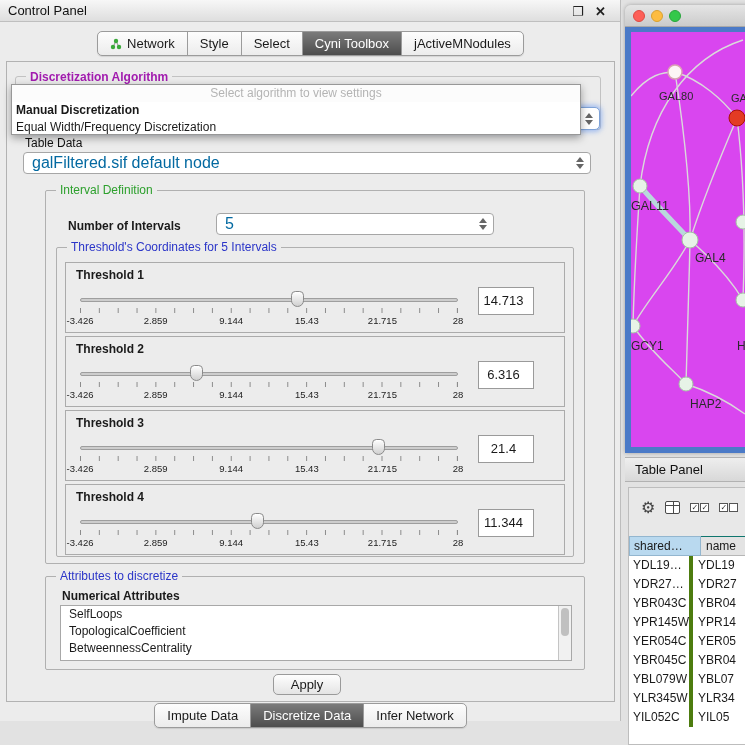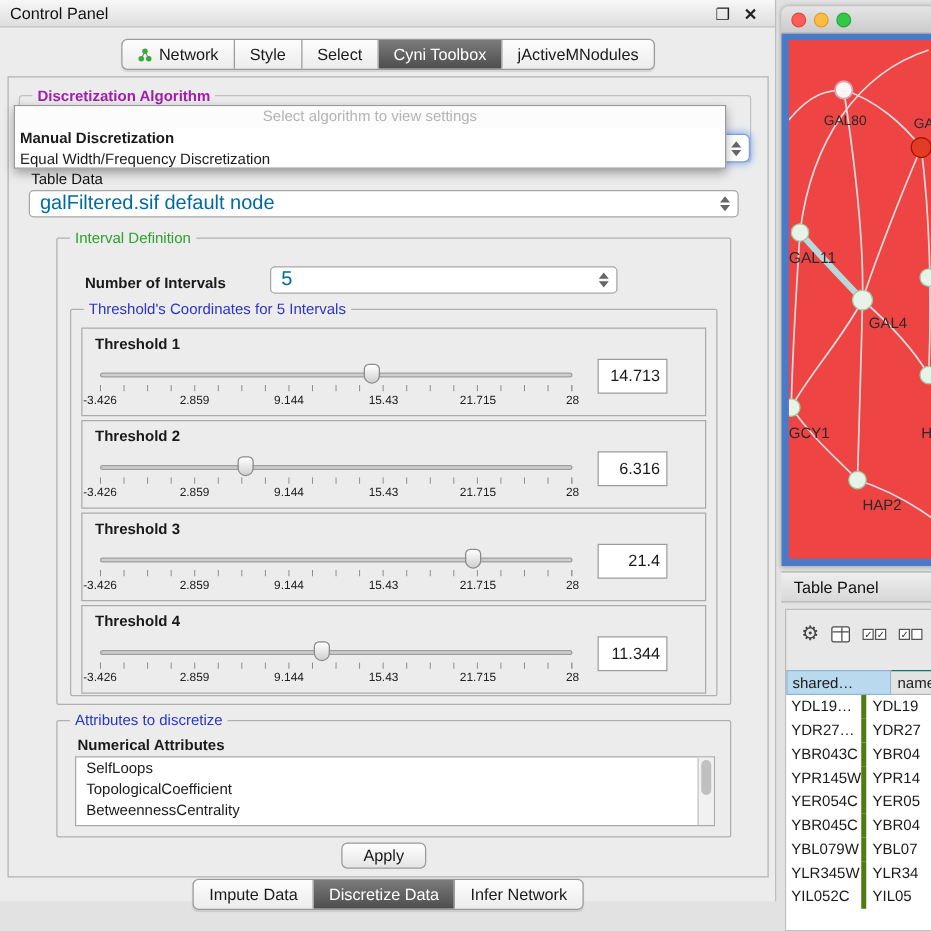--- a/index.html
+++ b/index.html
@@ -50,21 +50,21 @@
 .threshold-group{left:10px;top:56px;width:518px;height:310px}
 
 .tpanel{position:absolute;left:8px;width:500px;height:71px;border:1px solid #ababab;background:#ececec}
 .tlabel{position:absolute;left:10px;top:5px;font-weight:bold}
 .slider{position:absolute;left:14px;top:28px;width:378px;height:42px}
 .track{position:absolute;left:0;right:0;top:7px;height:4px;background:#cdcdcd;border:1px solid #9e9e9e;border-radius:2px}
 .thumb{position:absolute;top:0;width:13px;height:16px;margin-left:-7px;background:linear-gradient(#ffffff,#d0d0d0);border:1px solid #8a8a8a;border-radius:6px 6px 9px 9px;box-shadow:inset 0 1px 0 #fff}
 .ticks{position:absolute;left:0;right:0;top:17px;height:5px;background-image:linear-gradient(90deg,#8b8b8b 1px,transparent 1px);background-size:5% 100%;border-right:1px solid #8b8b8b}
 .ticklabels{position:absolute;left:0;right:0;top:24px;height:12px}
 .ticklabels span{position:absolute;transform:translateX(-50%);font-size:9.5px;color:#222;white-space:nowrap}
-.valuebox{position:absolute;right:30px;top:24px;width:56px;height:28px;background:#fff;border:1px solid #9a9a9a;font-size:13px;line-height:26px;text-align:right;padding-right:5px}
+.valuebox{position:absolute;right:30px;top:24px;width:56px;height:28px;background:#fff;border:1px solid #9a9a9a;font-size:13px;line-height:26px;text-align:center;padding-right:5px}
 
 
 .attr-group{left:38px;top:514px;width:540px;height:94px}
 .attr-label{position:absolute;left:16px;top:12px;font-weight:bold}
 .attr-list{position:absolute;left:14px;top:28px;width:512px;height:56px;background:#fff;border:1px solid #a8a8a8;overflow:hidden}
 .attr-item{height:17px;line-height:17px;padding-left:8px}
 .attr-sb{position:absolute;right:0;top:0;bottom:0;width:13px;background:#f1f1f1;border-left:1px solid #c4c4c4}
 .attr-sb i{position:absolute;left:2px;top:2px;width:8px;height:28px;background:#c0c0c0;border-radius:4px}
 
 .apply-btn{position:absolute;left:266px;top:612px;width:68px;height:21px;background:linear-gradient(#fefefe,#e4e4e4);border:1px solid #9a9a9a;border-radius:5px;font-size:13px;text-align:center;line-height:19px;cursor:default}
@@ -72,36 +72,36 @@
 .bottom-tabs{position:absolute;left:0;top:703px;width:621px;text-align:center}
 
 
 .network-window{position:absolute;left:625px;top:5px;width:124px;height:448px;border-top-left-radius:6px;overflow:hidden;background:#d6d6d6;box-shadow:0 0 4px rgba(0,0,0,.3)}
 .nw-titlebar{position:absolute;left:0;top:0;width:100%;height:22px;background:linear-gradient(#e5e5e5,#cbcbcb);border-bottom:1px solid #a9a9a9}
 .light{position:absolute;top:5px;width:12px;height:12px;border-radius:50%;cursor:default}
 .light.red{left:8px;background:#fd5f57;border:1px solid #dd4942}
 .light.yellow{left:26px;background:#fdbc40;border:1px solid #d8a030}
 .light.green{left:44px;background:#34c84a;border:1px solid #28a53c}
 .nw-frame{position:absolute;left:0;top:22px;right:0;bottom:0;background:#4b7ac7;padding:5px 0 6px 6px}
-.nw-canvas{width:114px;height:100%;background:#ef4444;overflow:hidden}
+.nw-canvas{width:114px;height:100%;background:#d946ef;overflow:hidden}
 .nw-canvas text{fill:#2a2a2a}
 
 .tp-header{position:absolute;left:625px;top:457px;width:120px;height:25px;background:linear-gradient(#eeeeee,#d8d8d8);border-top:1px solid #b2b2b2;border-bottom:1px solid #b2b2b2}
 .tp-header span{position:absolute;left:10px;line-height:24px;font-size:13px;color:#111}
 
 .table-area{position:absolute;left:628px;top:487px;width:117px;height:258px;background:#e8e8e8;border:1px solid #bdbdbd;border-right:none}
 .tbl-toolbar{position:absolute;left:0;top:0;width:100%;height:38px;display:flex;align-items:center;gap:10px;padding-left:12px}
 .gear{font-size:16px;color:#444;cursor:default}
 .col-icon{display:inline-block;width:15px;height:13px;border:1px solid #4a4a4a;border-radius:2px;position:relative;background:#fff}
 .col-icon i{position:absolute;left:50%;top:0;bottom:0;width:1px;background:#4a4a4a}
 .col-icon::before{content:"";position:absolute;left:0;right:0;top:3px;height:1px;background:#4a4a4a}
 .checks{display:inline-flex;gap:1px}
 .cbx{width:9px;height:9px;border:1px solid #555;background:#fff;font-size:8px;line-height:8px;font-style:normal;color:#333;text-align:center}
 .tbl-head{position:absolute;left:0;top:48px;width:100%;height:20px;display:flex}
-.th1{width:84px;background:#b9d9ef;border:1px solid #93b6cf;line-height:18px;padding-left:4px;overflow:hidden;white-space:nowrap}
+.th1{width:72px;background:#b9d9ef;border:1px solid #93b6cf;line-height:18px;padding-left:4px;overflow:hidden;white-space:nowrap}
 .th2{flex:1;background:#e3e3e3;border-top:1px solid #0f766e;border-bottom:1px solid #b6b6b6;line-height:18px;padding-left:5px;overflow:hidden;white-space:nowrap}
 .tbl-rows{position:absolute;left:0;top:68px;right:0;bottom:0;background:#fff}
 .trow{display:flex;height:19px;line-height:19px}
 .tc1{width:64px;padding-left:4px;overflow:hidden;white-space:nowrap;border-right:4px solid #4d7c0f}
 .tc2{flex:1;padding-left:5px;overflow:hidden;white-space:nowrap}
 </style>
 </head>
 <body>
 
 <div class="control-panel">

